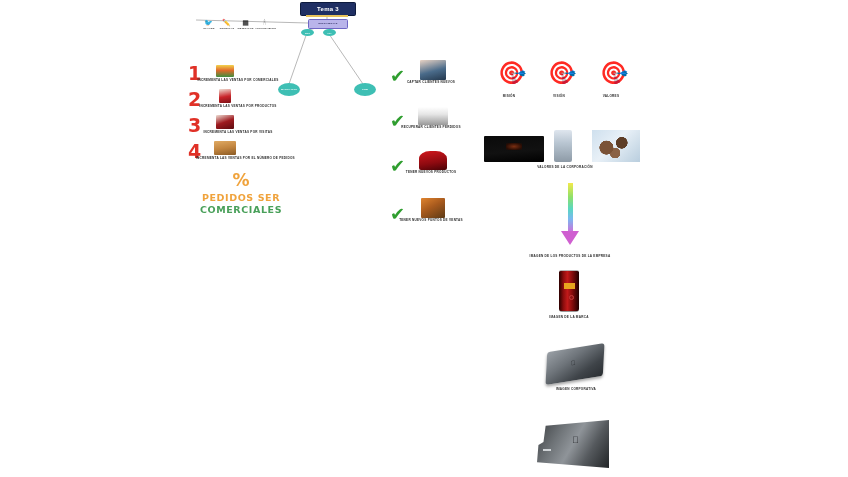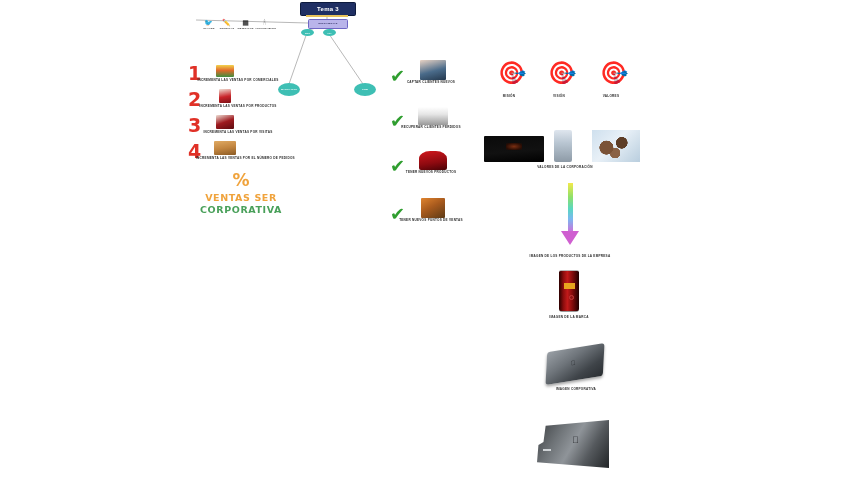--- a/index.html
+++ b/index.html
@@ -305,22 +305,22 @@
       <div class="num-digit">4</div>
       <div class="num-thumb">
         <div class="ph ph-box" style="position:relative;width:22px;height:14px;"></div>
       </div>
       <div class="num-cap cap">INCREMENTA LAS VENTAS POR EL NÚMERO DE PEDIDOS</div>
     </div>
   </div>
 
   <div class="abs" id="pct">
     <div class="pct-sym">%</div>
-    <div class="pct-l1">VENTAS SER</div>
-    <div class="pct-l2">CORPORATIVA</div>
+    <div class="pct-l1">PEDIDOS SER</div>
+    <div class="pct-l2">COMERCIALES</div>
   </div>
 
   <div class="abs" id="checks">
 
     <div class="chk-row" style="top:0px;">
       <div class="chk-mark">✔</div>
       <div class="chk-thumb">
         <div class="ph ph-client" style="position:relative;width:26px;height:20px;"></div>
       </div>
       <div class="chk-cap cap">CAPTAR CLIENTES NUEVOS</div>

